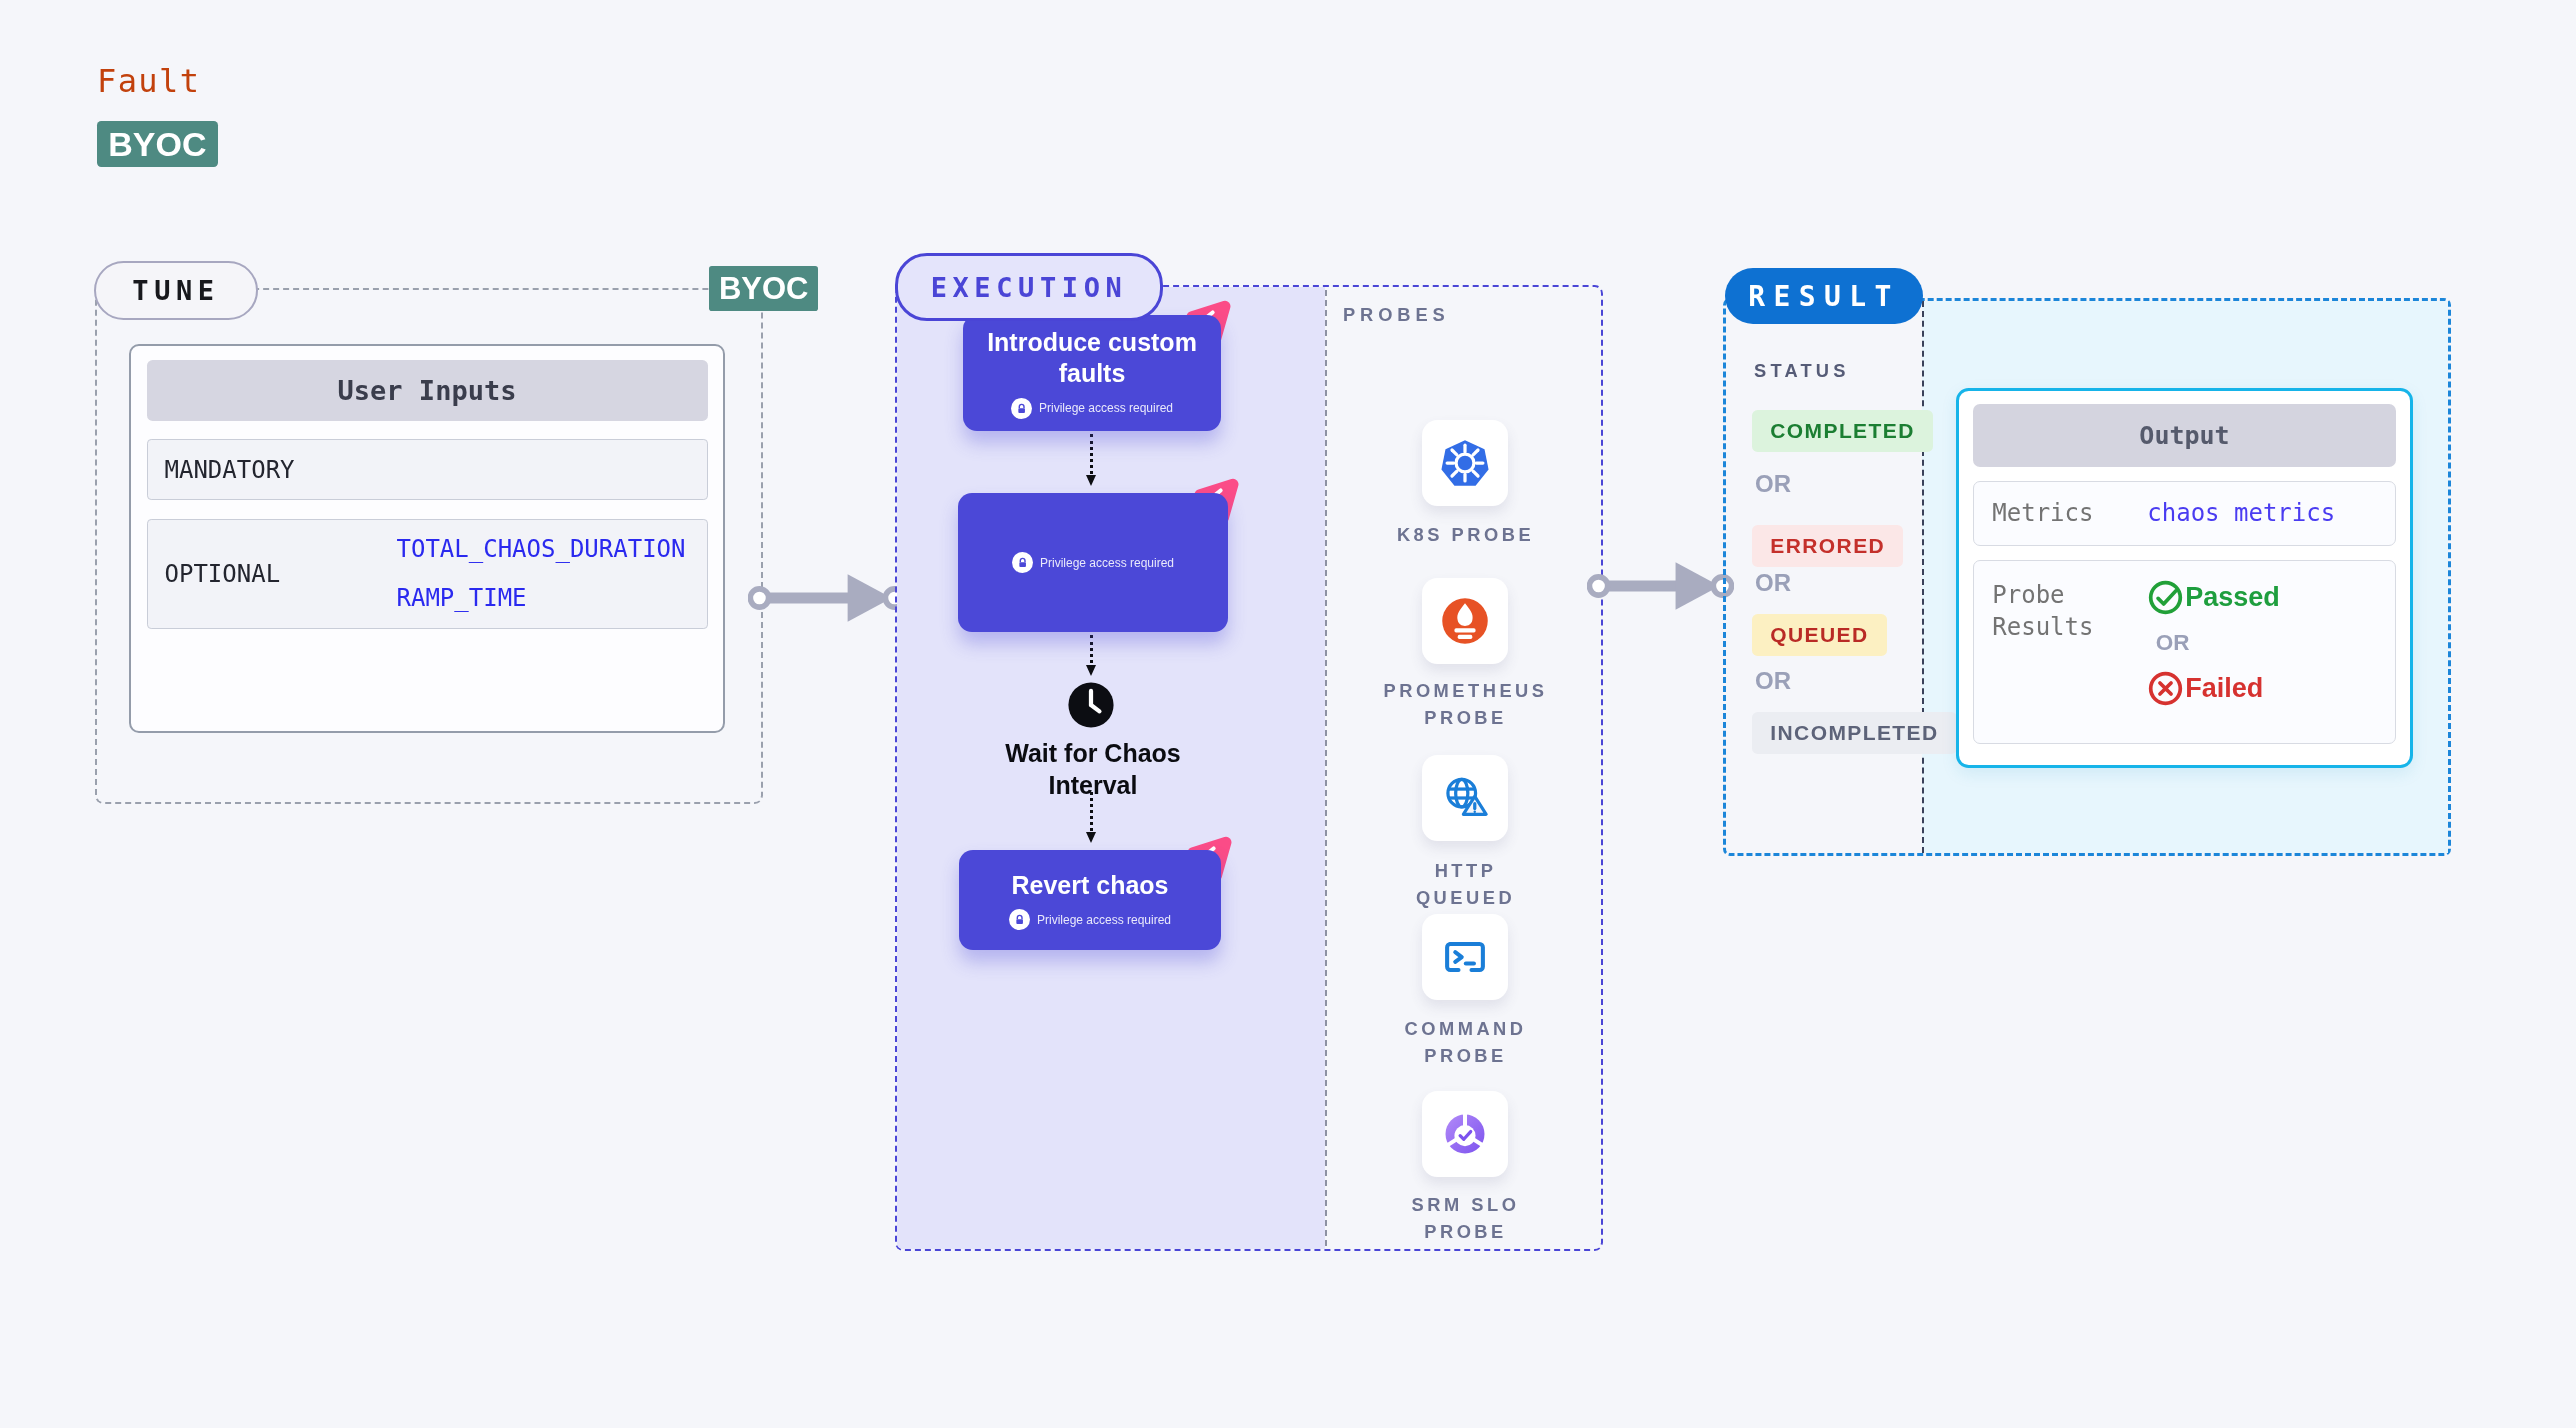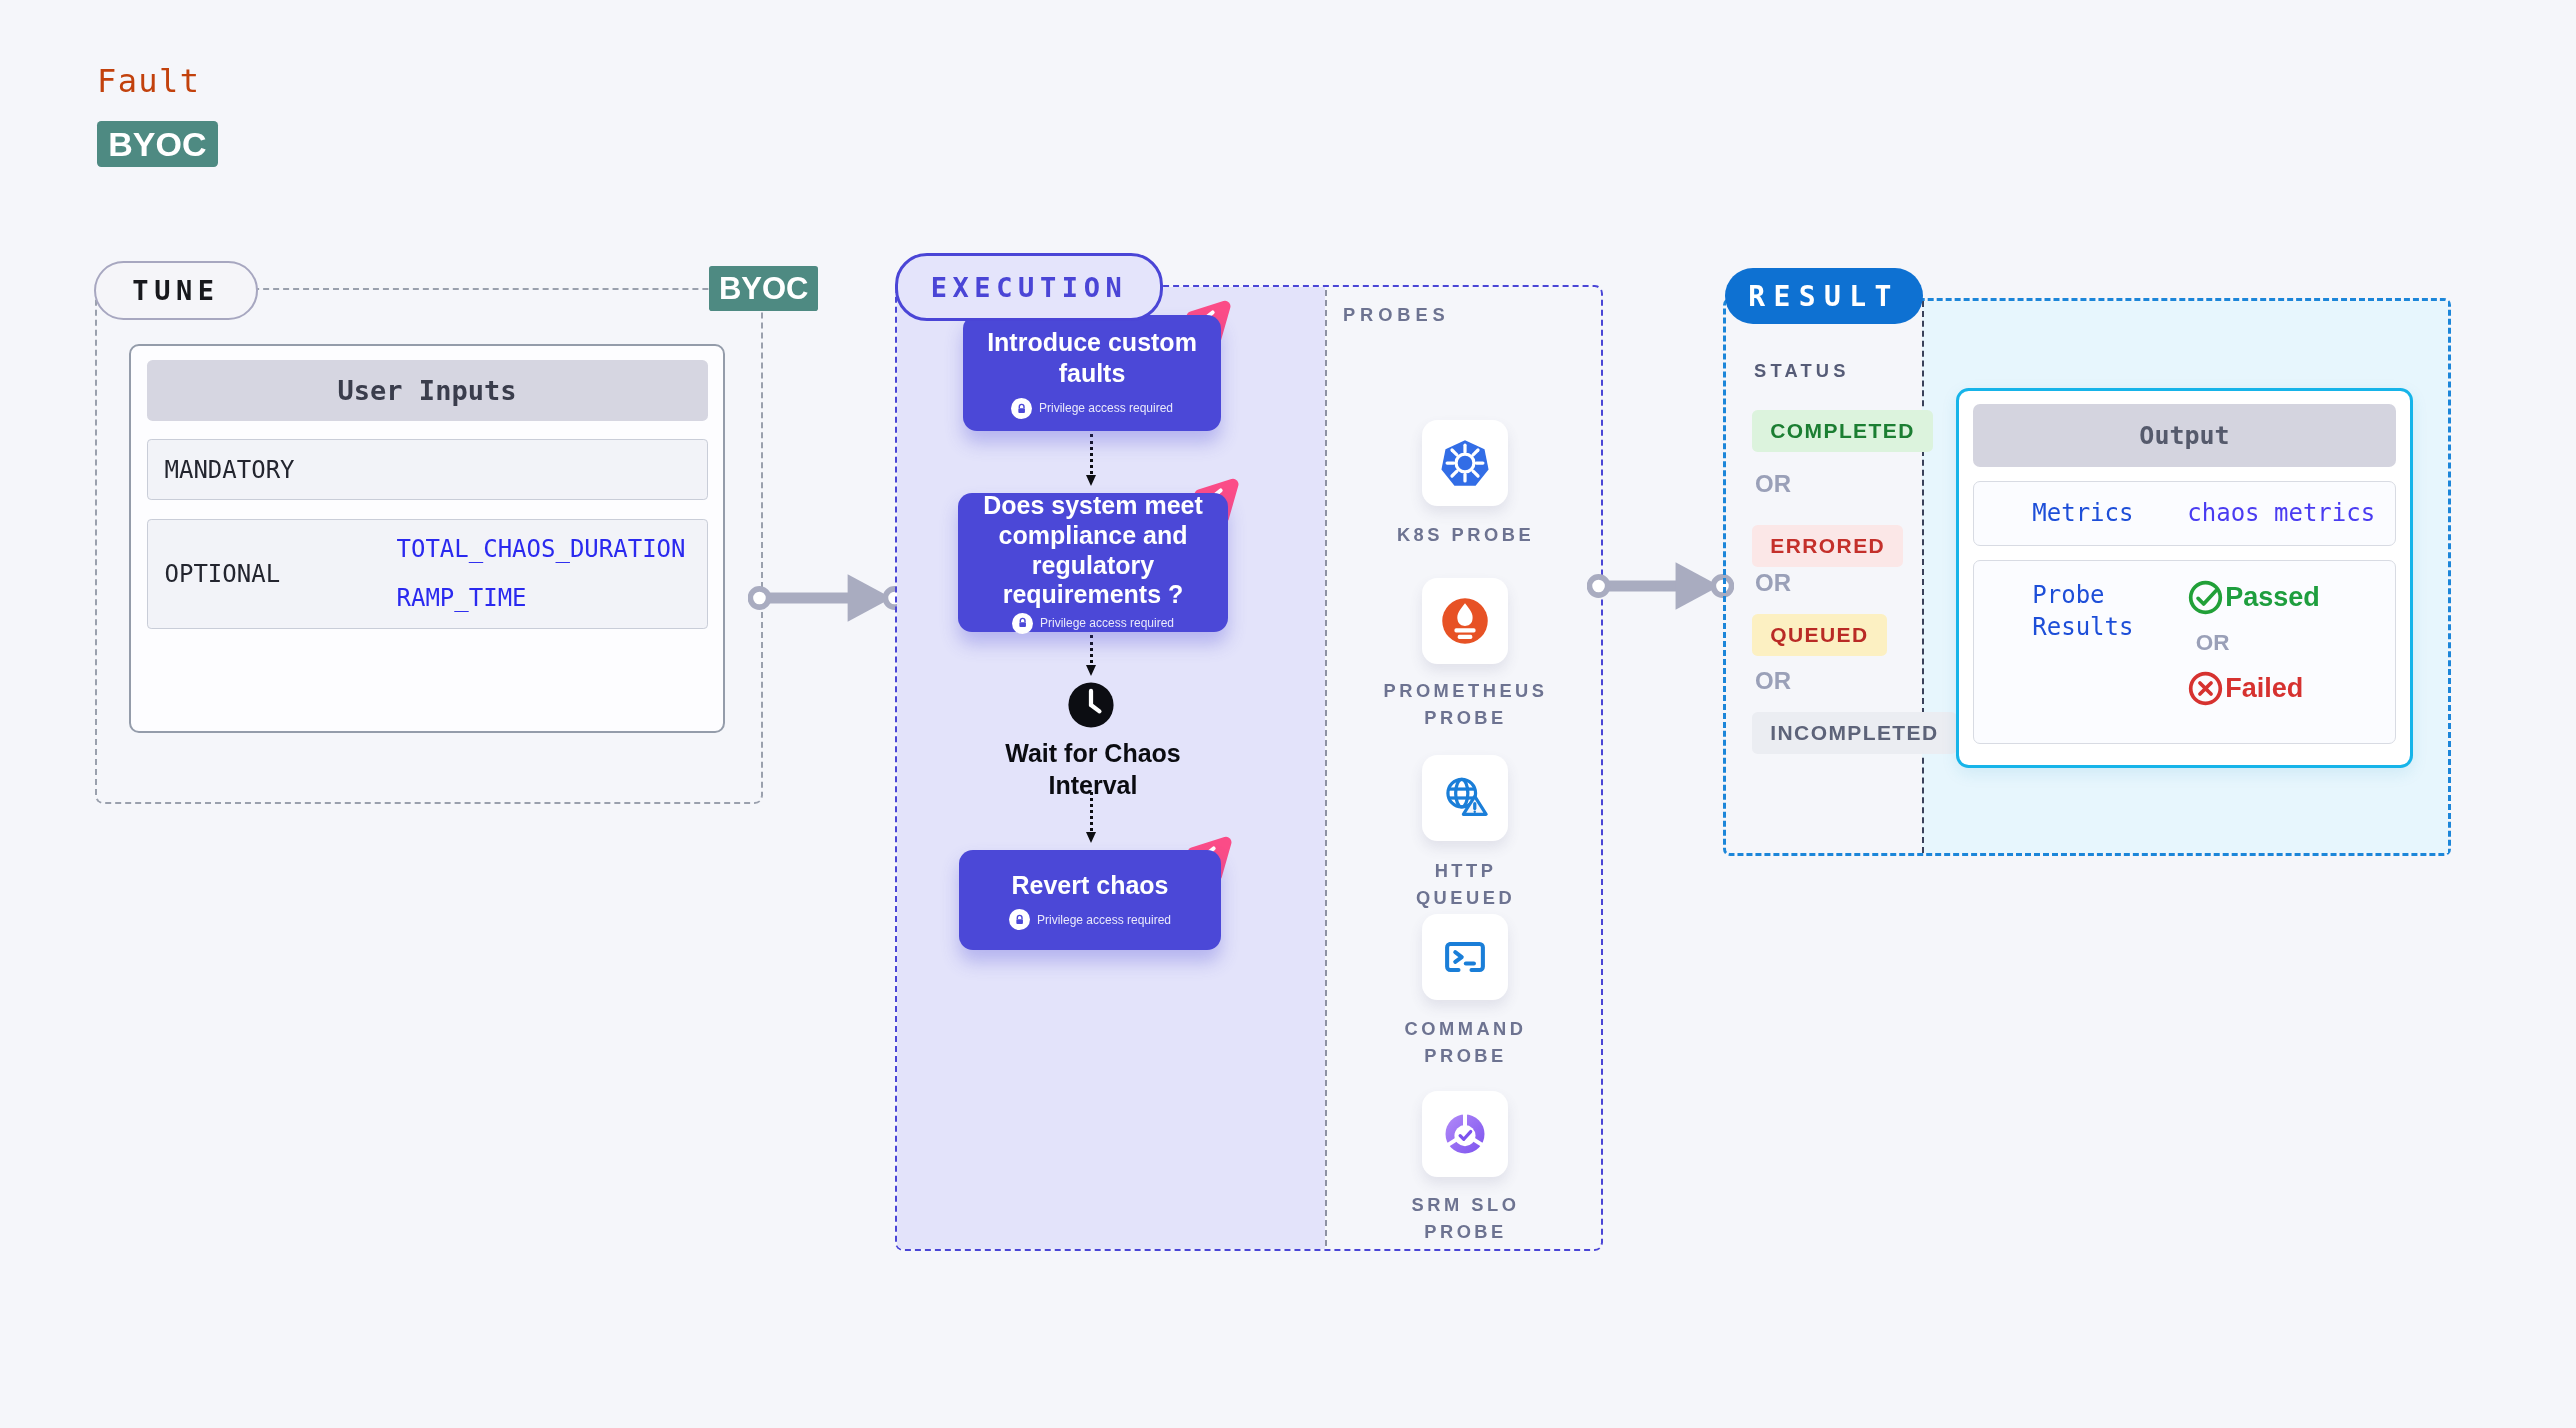--- a/index.html
+++ b/index.html
@@ -100,21 +100,21 @@
   .or-1{top:470px;} .or-2{top:569px;} .or-3{top:667px;}
 
   .output-card{left:1956px;top:388px;width:457px;height:380px;background:#fff;border:3.5px solid #16b4e9;
                border-radius:12.7px;padding:12.7px 14px;box-sizing:border-box;z-index:2;
                box-shadow:0 5.6px 15.5px rgba(0,140,190,.10);}
   .output-header{height:63px;background:#d4d4df;border-radius:7px;display:flex;align-items:center;
                  justify-content:center;font-size:25px;font-weight:600;color:#555a6c;}
   .output-row{border:1.4px solid #d8dbe3;background:#fbfcff;border-radius:7px;margin-top:14px;
               display:flex;padding:0 18.3px;box-sizing:border-box;}
   .row-metrics{height:65px;align-items:center;}
-  .row-label{width:155px;font-size:24px;color:#1d4ed8;line-height:32px;margin-left:40px;}
+  .row-label{width:155px;font-size:24px;color:#737373;line-height:32px;}
   .metrics-value{font-size:24px;color:#4a3cf1;}
   .row-probe{height:184px;padding-top:18.3px;padding-bottom:14px;}
   .probe-outcomes{display:flex;flex-direction:column;}
   .outcome-row{display:flex;align-items:center;gap:1px;}
   .outcome-passed{color:#1e9e3e;font-size:27px;font-weight:bold;}
   .outcome-failed{color:#d63230;font-size:27px;font-weight:bold;}
   .or-small{margin:14px 0 14px 8.4px;font-size:22.5px;font-weight:bold;color:#9aa0b8;}
 </style>
 </head>
 <body>
@@ -181,21 +181,20 @@
             <rect x="5" y="11" width="14" height="10" rx="2" fill="#4b48d7"></rect>
           </svg>
       </span>
       <span class="lock-text">Privilege access required</span>
     </div>
   </div>
 
   <div class="dotted-arrow d-1"></div>
 
   <div class="step-card card-2">
-    <div class="step-title">Does system meet compliance and regulatory requirements ?</div>
     <div class="lock-row">
       <span class="lock-circle">
         <svg width="11.3" height="11.3" viewBox="0 0 24 24">
             <path d="M7 11V8a5 5 0 0 1 10 0v3" fill="none" stroke="#4b48d7" stroke-width="3"></path>
             <rect x="5" y="11" width="14" height="10" rx="2" fill="#4b48d7"></rect>
           </svg>
       </span>
       <span class="lock-text">Privilege access required</span>
     </div>
   </div>

